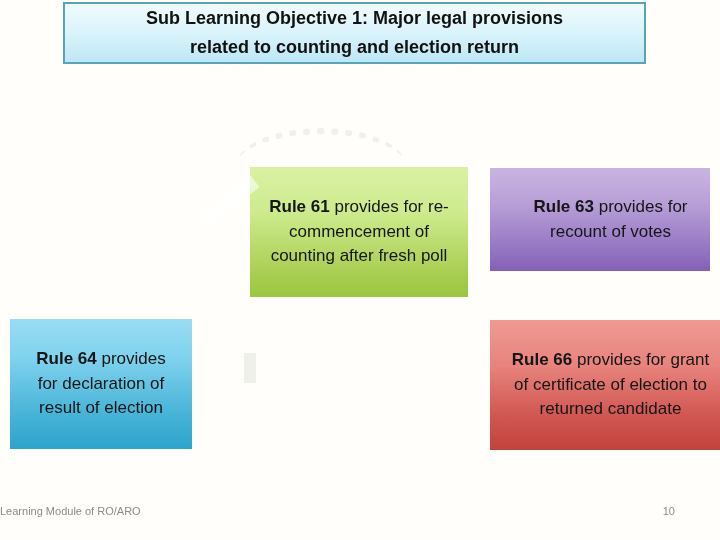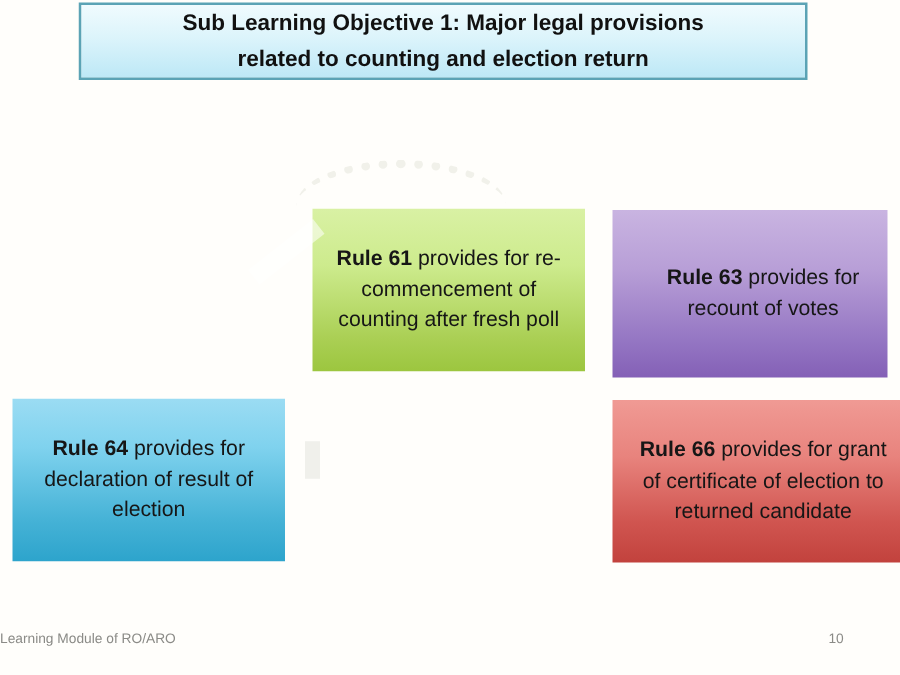--- a/index.html
+++ b/index.html
@@ -58,23 +58,23 @@
     text-align: center;
     font-size: 17px; line-height: 1.45; color: #161616;
     padding: 0 15px;
   }
   .card .rule { font-weight: bold; }
 
   .c1 { left: 10px;  top: 168px; width: 218px; height: 130px;
         background: linear-gradient(180deg, #dd6f6a 0%, #ee948e 26%, #d15a54 68%, #ba3e39 100%); }
   .c2 { left: 250px; top: 167px; width: 218px; height: 130px;
         background: linear-gradient(180deg, #d9f1a4 0%, #cdeb8d 35%, #aacf54 80%, #9cc63f 100%); }
-  .c3 { left: 490px; top: 168px; width: 220px; height: 134px;
+  .c3 { left: 490px; top: 168px; width: 220px; height: 103px;
         background: linear-gradient(180deg, #c9b4e1 0%, #b89fd7 35%, #9374c2 80%, #8460b6 100%); padding-left: 36px; }
-  .c4 { left: 10px;  top: 319px; width: 218px; height: 130px;
+  .c4 { left: 10px;  top: 319px; width: 182px; height: 130px;
         background: linear-gradient(180deg, #9bdcf3 0%, #7fd2ee 30%, #45b2d6 75%, #2da4cc 100%); }
   .c5 { left: 250px; top: 319px; width: 218px; height: 131px;
         background: linear-gradient(180deg, #f9ba70 0%, #f6ad5b 35%, #f0923a 80%, #ed8527 100%); }
   .c6 { left: 490px; top: 320px; width: 241px; height: 130px;
         background: linear-gradient(180deg, #f09a94 0%, #e8837d 35%, #d05550 75%, #c2423d 100%); }
 
   
   .footer-text {
     position: absolute; left: 0; right: 0; top: 505px;
     text-align: left;

